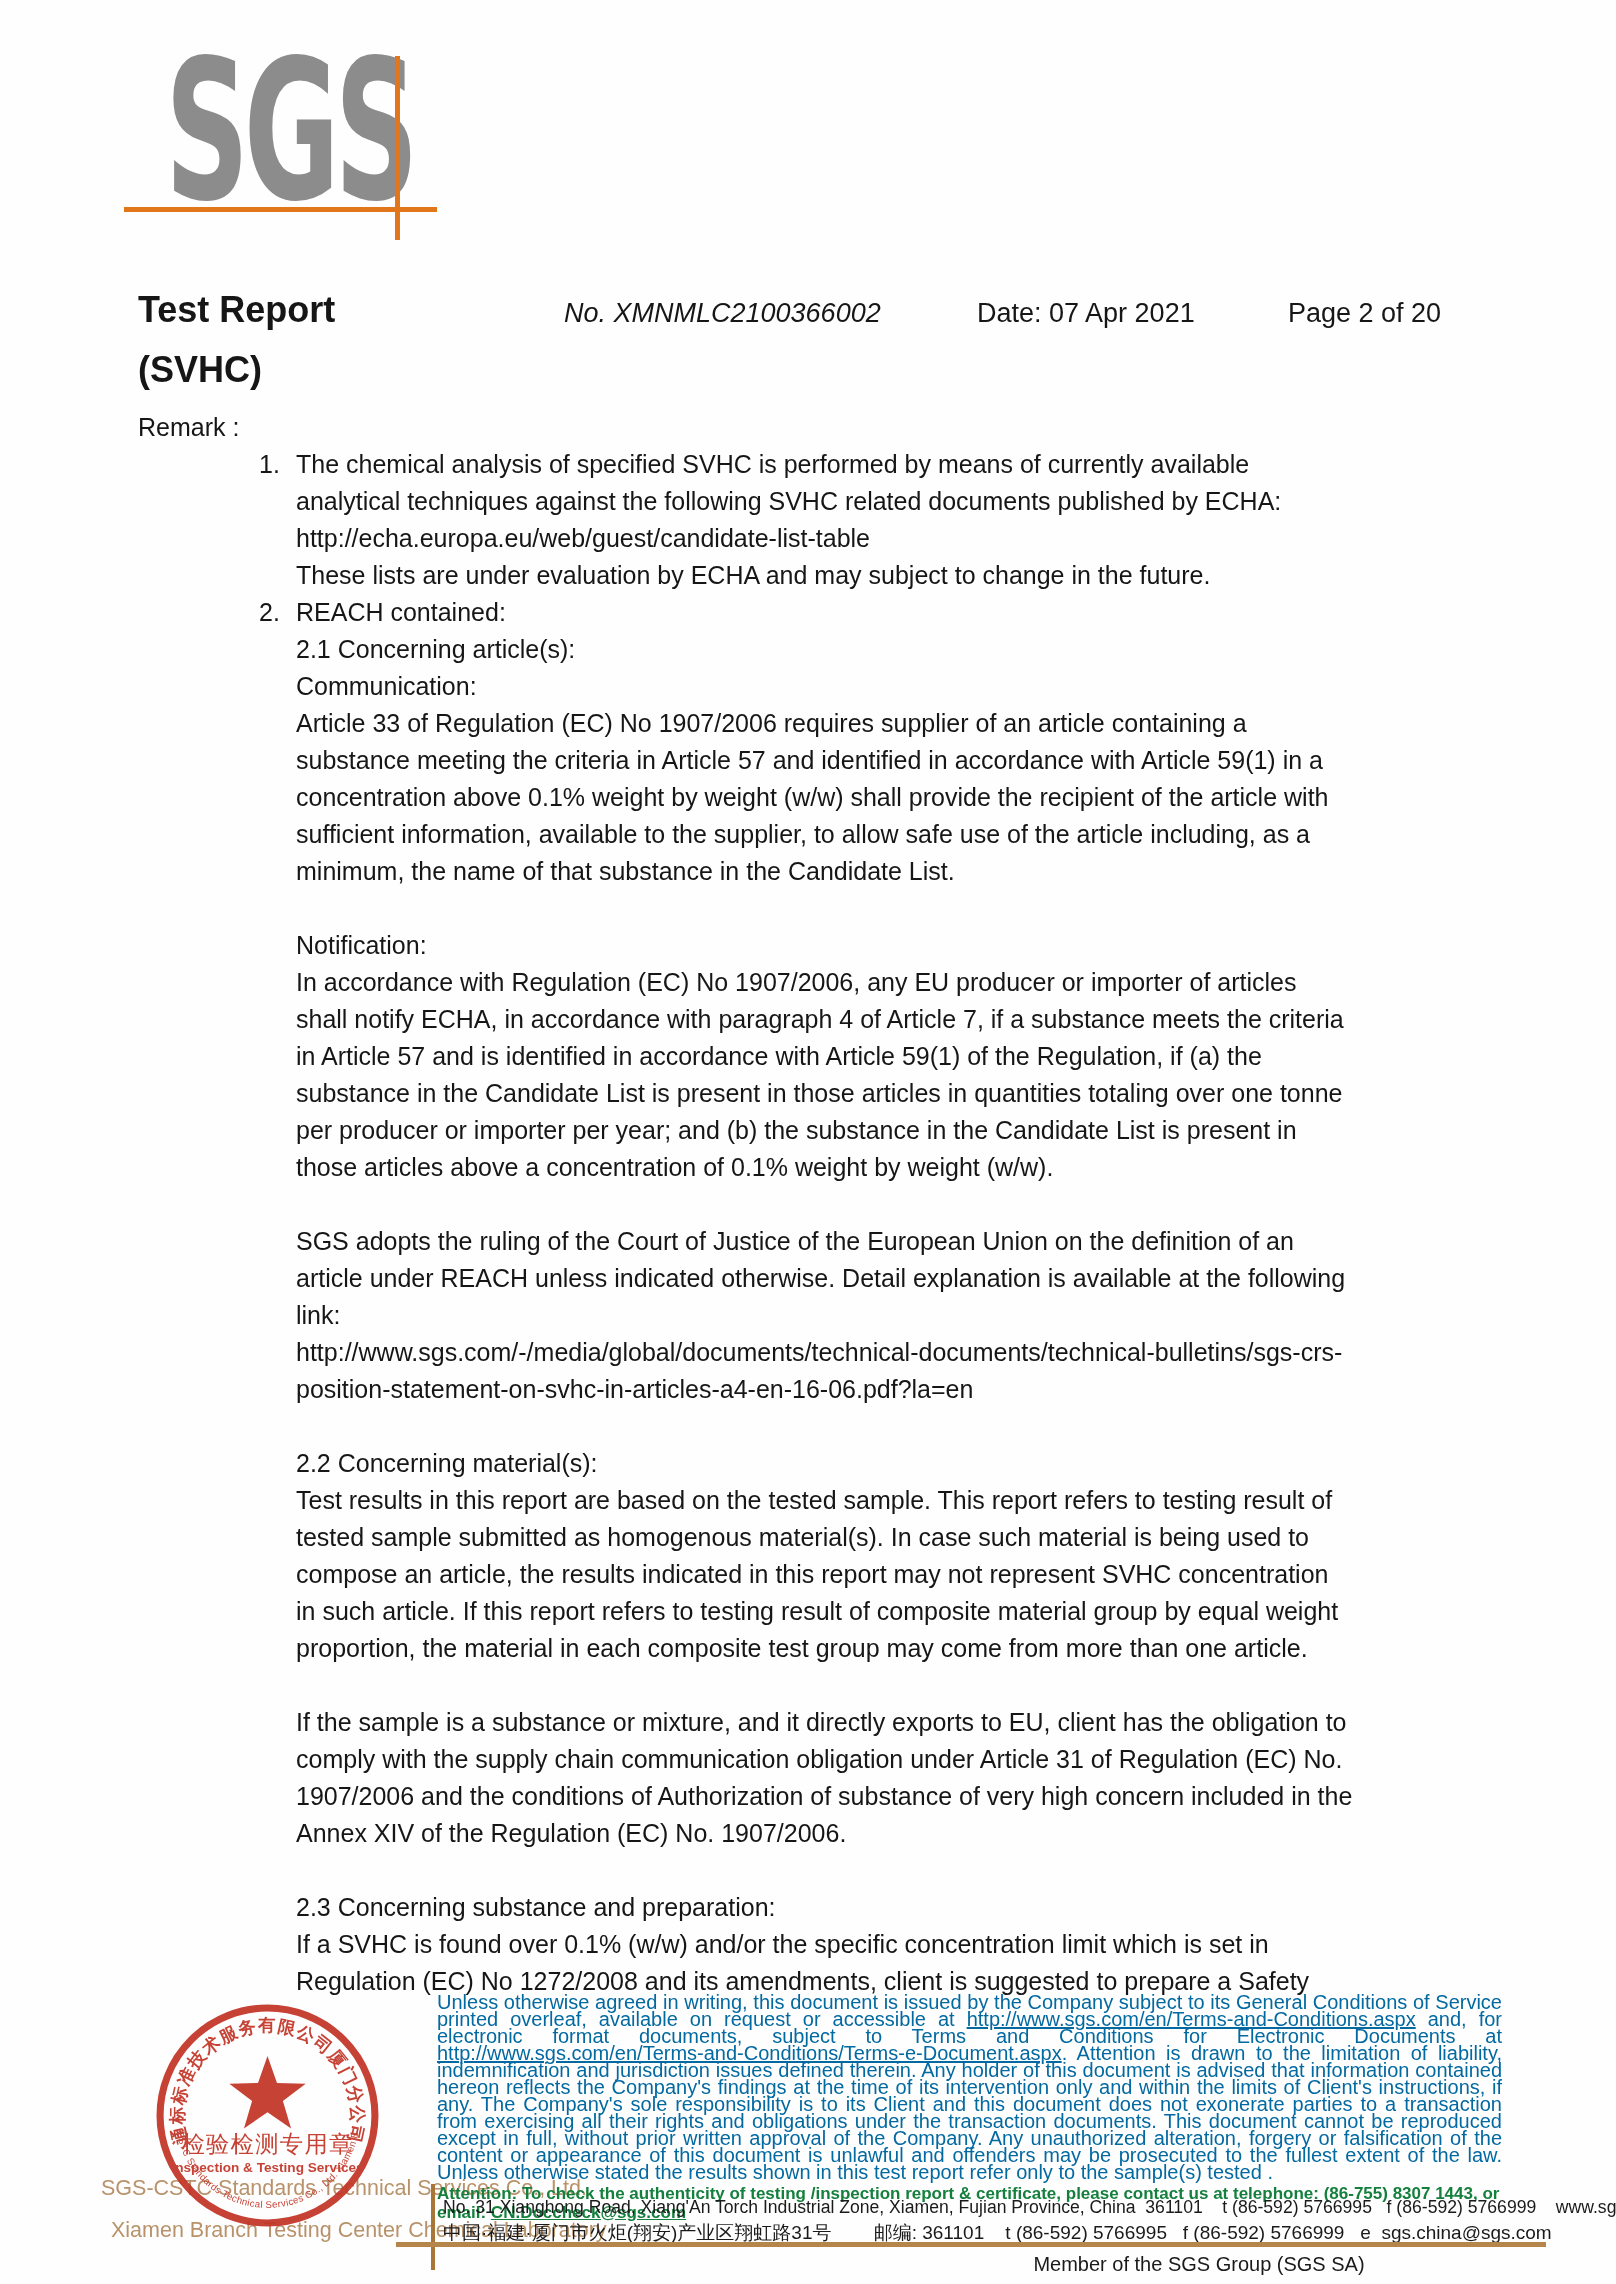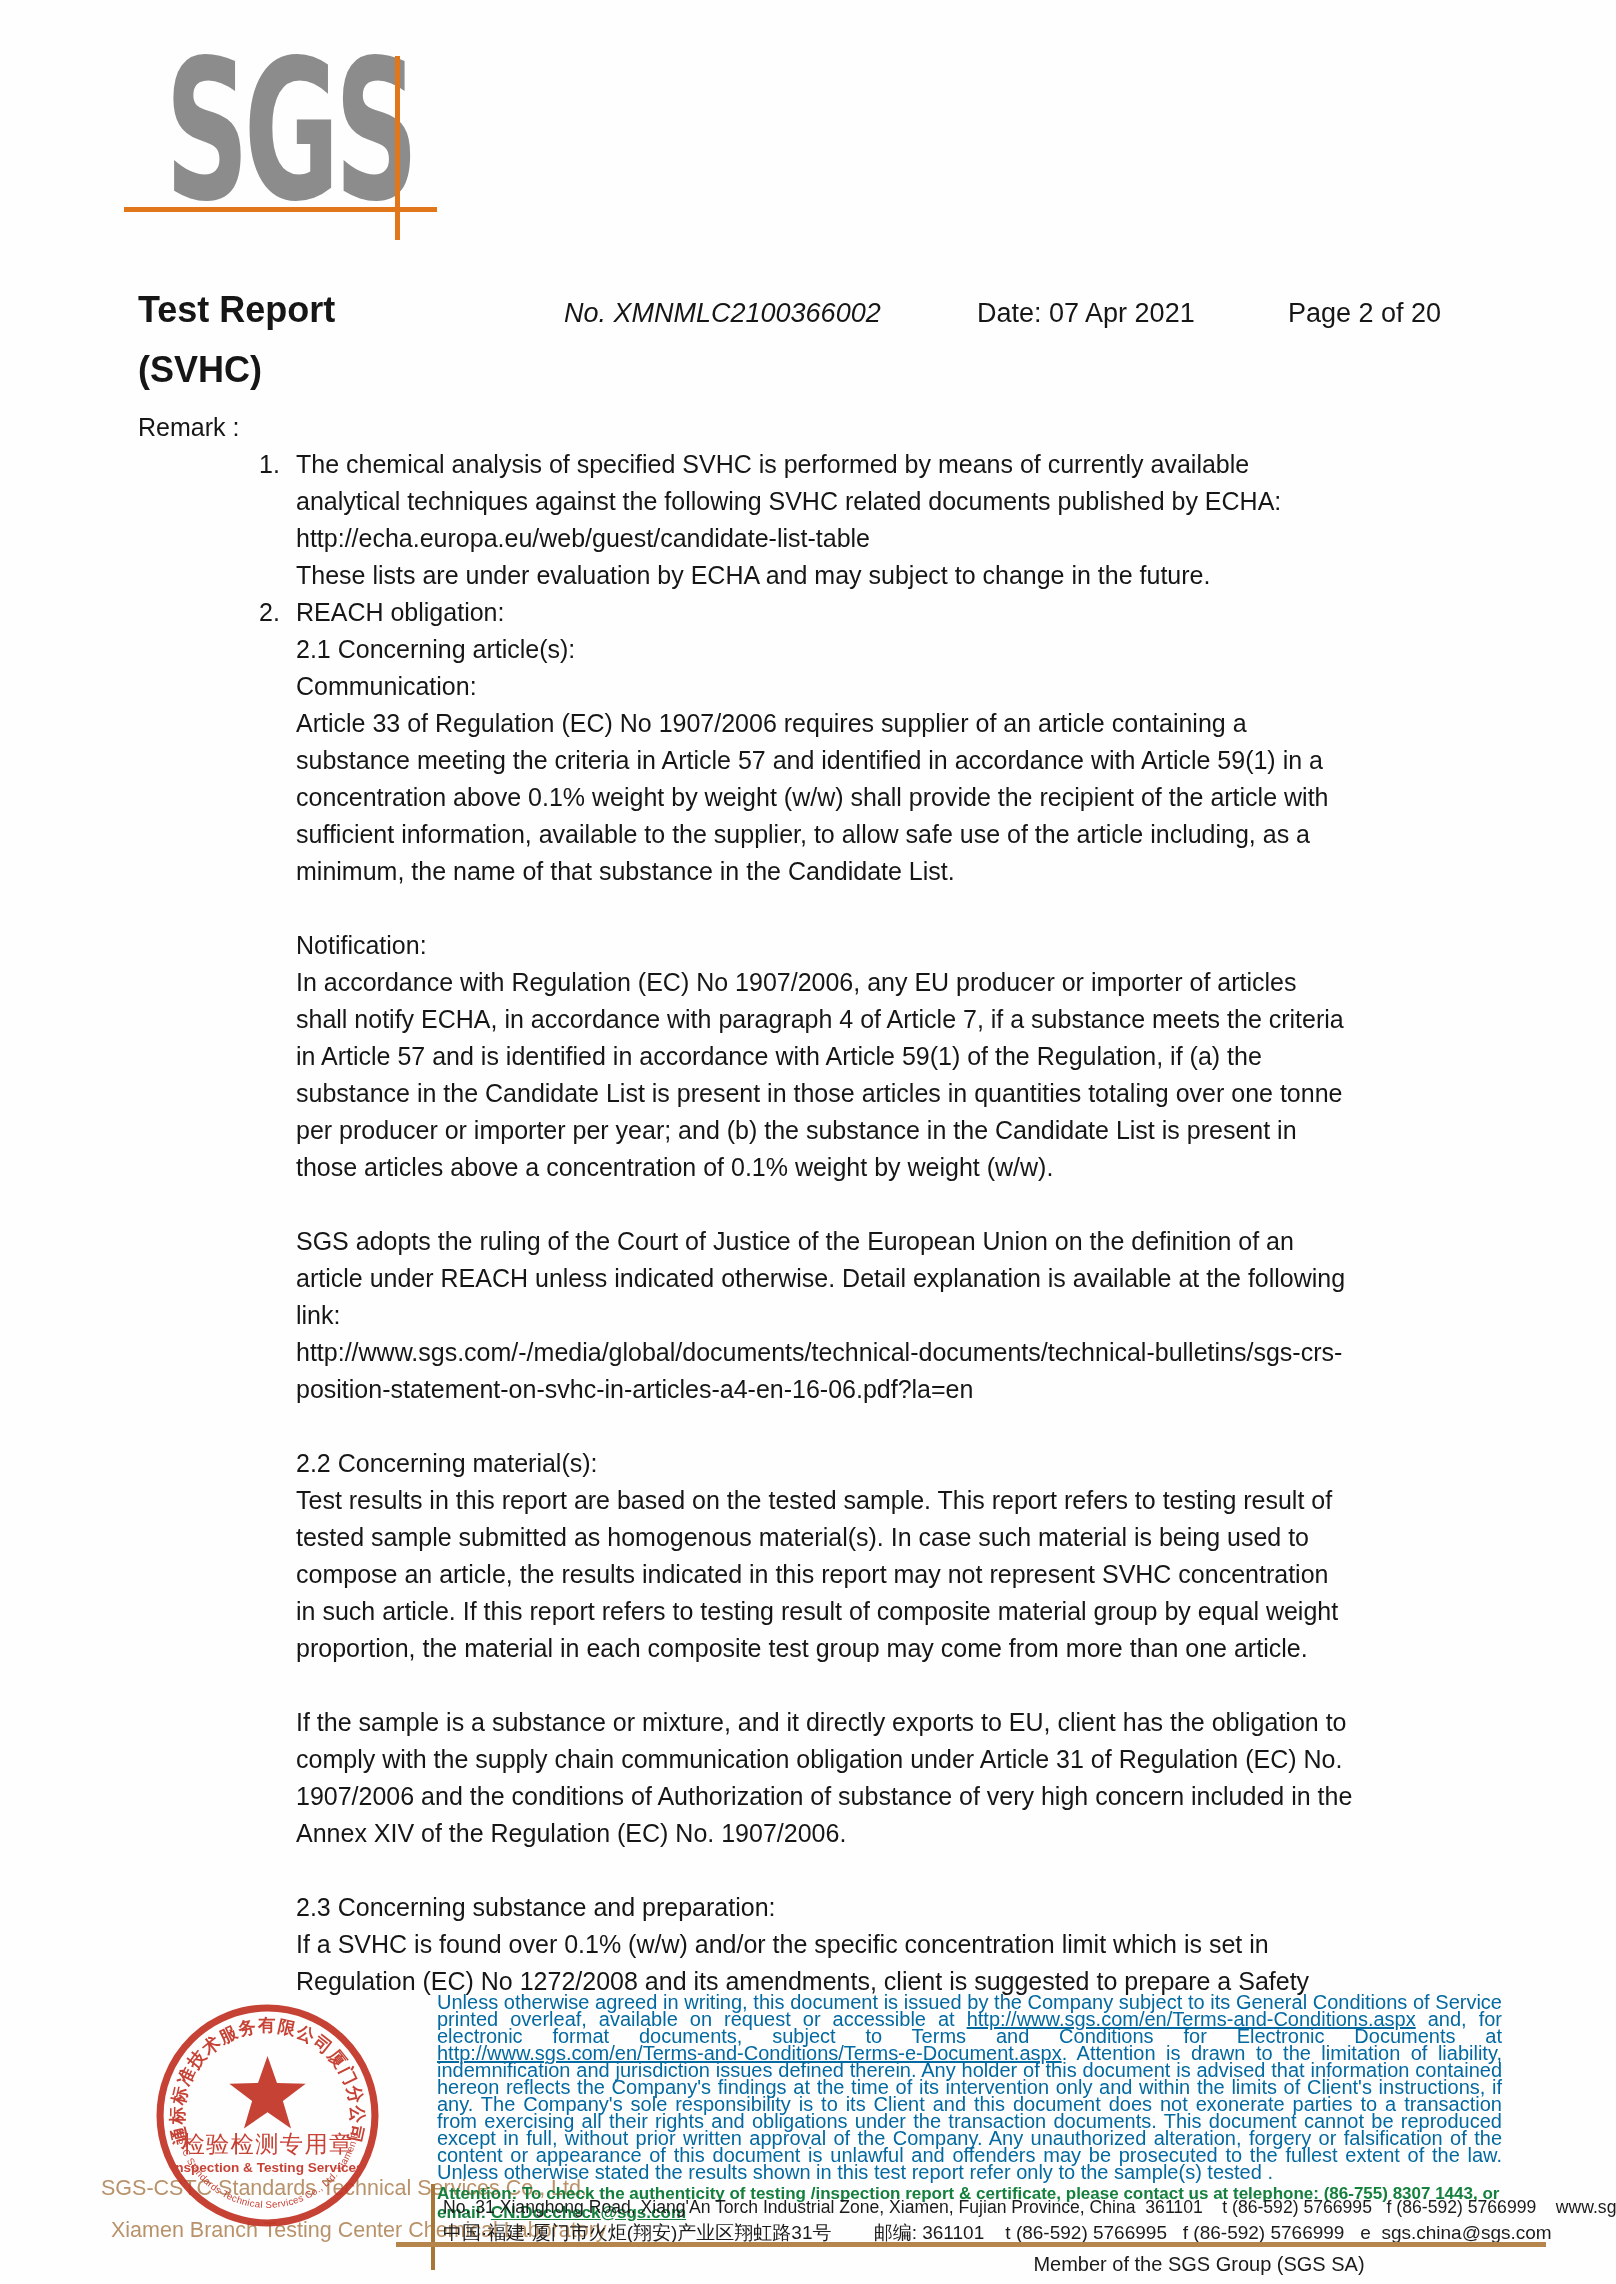--- a/index.html
+++ b/index.html
@@ -64,21 +64,21 @@
   <div class="body">
     <div class="row">
       <span class="num">1.</span>
       <span class="txt">The chemical analysis of specified SVHC is performed by means of currently available
 analytical techniques against the following SVHC related documents published by ECHA:
 http://echa.europa.eu/web/guest/candidate-list-table
 These lists are under evaluation by ECHA and may subject to change in the future.</span>
     </div>
     <div class="row">
       <span class="num">2.</span>
-      <span class="txt">REACH obligation:</span>
+      <span class="txt">REACH contained:</span>
     </div>
     <div class="sections">
       <div class="para">2.1 Concerning article(s):
 Communication:
 Article 33 of Regulation (EC) No 1907/2006 requires supplier of an article containing a
 substance meeting the criteria in Article 57 and identified in accordance with Article 59(1) in a
 concentration above 0.1% weight by weight (w/w) shall provide the recipient of the article with
 sufficient information, available to the supplier, to allow safe use of the article including, as a
 minimum, the name of that substance in the Candidate List.</div>
       <div class="para">Notification:

